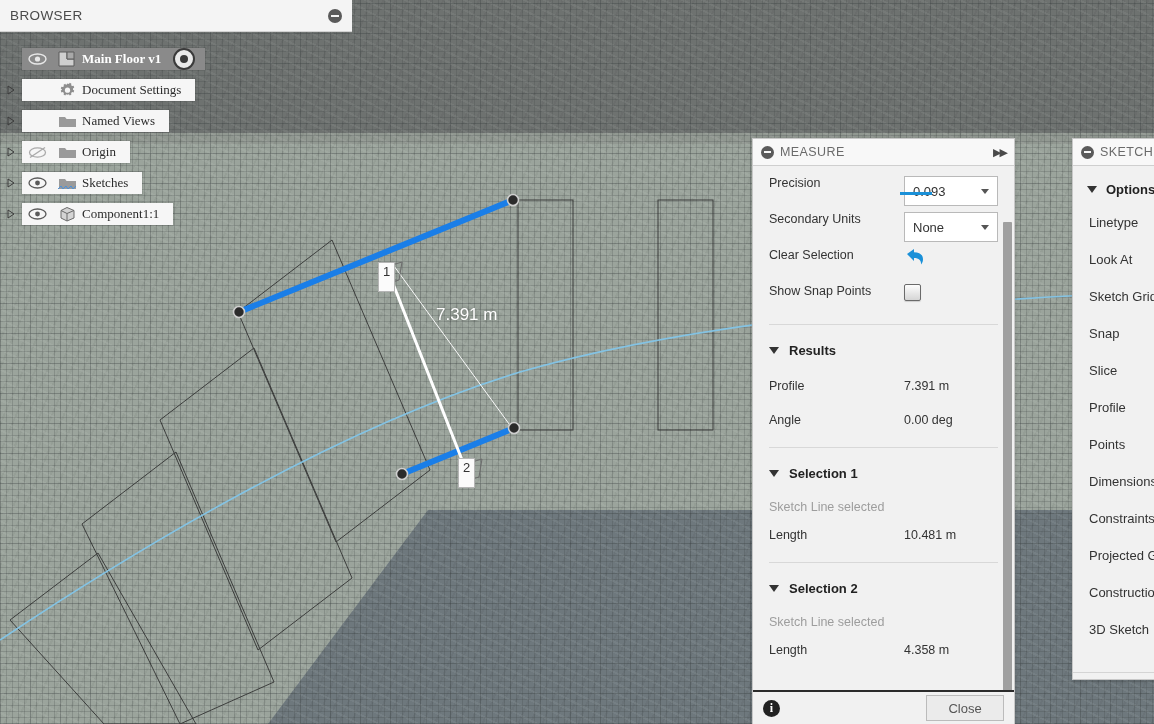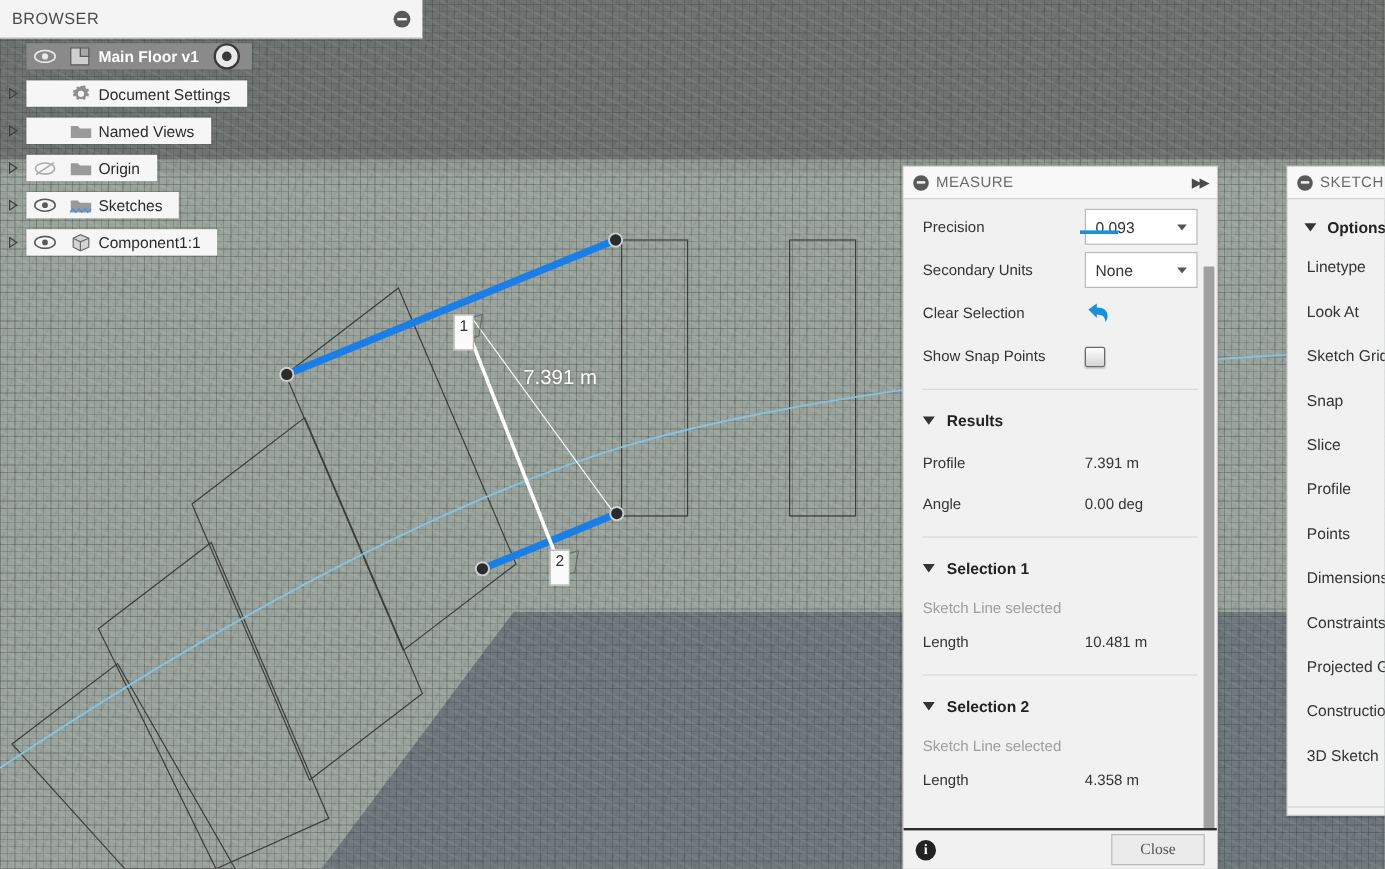--- a/index.html
+++ b/index.html
@@ -50,21 +50,21 @@
     height:32px;background:#f4f4f4;border-bottom:1px solid #d2d2d2;
     display:flex;align-items:center;padding:0 10px;box-sizing:border-box;
   }
   .browser-title{font-size:13.5px;color:#4a4a4a;letter-spacing:.4px;}
   .collapse-dot{
     margin-left:auto;width:14px;height:14px;border-radius:50%;
     background:#5a5a5a;display:flex;align-items:center;justify-content:center;
   }
   .collapse-dot i{display:block;width:8px;height:2px;background:#f4f4f4;}
 
-  .tree{margin-top:4px;}
+  .tree{margin-top:16px;font-family:Liberation Serif, serif;}
   .trow{display:flex;align-items:center;height:22px;margin-bottom:9px;}
   .arrow{
     width:22px;display:flex;align-items:center;justify-content:center;
     font-size:10px;color:#3c3c3c;
   }
   .arrow svg{display:block;}
   .rowbody{
     display:flex;align-items:center;height:22px;background:#f6f6f6;
     padding-right:10px;box-shadow:0 0 0 1px rgba(0,0,0,.08);
   }
@@ -95,21 +95,21 @@
     display:flex;align-items:center;justify-content:center;margin-right:6px;
   }
   .mp-head .dot i{display:block;width:7px;height:2px;background:#f8f8f8;}
   .mp-title{font-size:12.5px;color:#6a6a6a;letter-spacing:.4px;}
   .mp-pin{margin-left:auto;font-size:11px;color:#4a4a4a;letter-spacing:-2px;}
 
   .mp-body{flex:1 1 auto;position:relative;overflow:hidden;}
   .mp-scrollarea{position:absolute;left:0;top:0;right:0;bottom:0;padding:0 0 0 0;}
   .tabline{position:absolute;left:147px;top:26px;width:32px;height:3px;background:#1a90d8;}
 
-  .frow{display:flex;align-items:center;height:26px;padding:0 16px;margin-top:10px;}
+  .frow{display:flex;height:26px;padding:0 16px;margin-top:10px;}
   .flabel{font-size:12.5px;color:#333;flex:0 0 135px;}
   .fsel{
     width:120px;height:30px;background:#fff;border:1px solid #b9b9b9;
     display:flex;align-items:center;padding:0 8px;box-sizing:border-box;
     font-size:13px;color:#333;
   }
   .fsel .cv{flex:1 1 auto;}
   .caret{width:0;height:0;border-left:4px solid transparent;border-right:4px solid transparent;border-top:5px solid #555;}
 
   .undo-icon{display:block;}
@@ -137,21 +137,21 @@
 
   .mp-foot{
     flex:0 0 auto;height:34px;border-top:2px solid #2b2b2b;background:#f1f1f1;
     display:flex;align-items:center;padding:0 10px;box-sizing:border-box;
   }
   .info-icon{width:17px;height:17px;border-radius:50%;background:#222;color:#fff;
     font-size:12px;font-weight:bold;display:flex;align-items:center;justify-content:center;
     font-family:"Liberation Serif", serif;}
   .btn{
     margin-left:auto;min-width:76px;height:24px;background:#ebebeb;border:1px solid #bbb;
-    display:flex;align-items:center;justify-content:center;font-size:13px;color:#555;font-family:Liberation Serif, serif;
+    display:flex;align-items:center;justify-content:center;font-size:13px;color:#555;
   }
 
   
   #sketch{
     position:absolute;left:1073px;top:139px;width:120px;height:540px;
     background:#f1f1f1;box-shadow:0 0 0 1px #c8c8c8, 0 1px 5px rgba(0,0,0,.25);
   }
   .sk-head{
     height:27px;background:#f8f8f8;border-bottom:1px solid #cfcfcf;
     display:flex;align-items:center;padding:0 8px;box-sizing:border-box;

